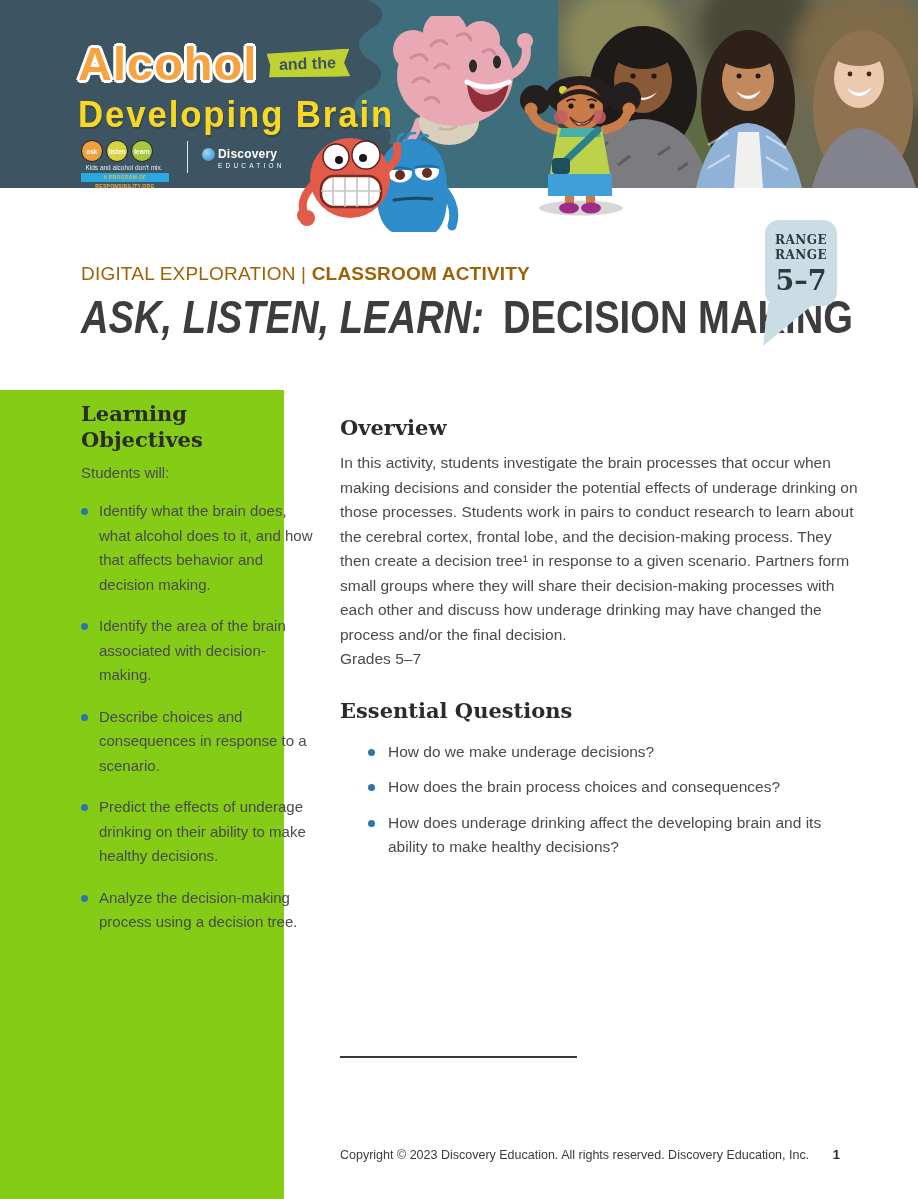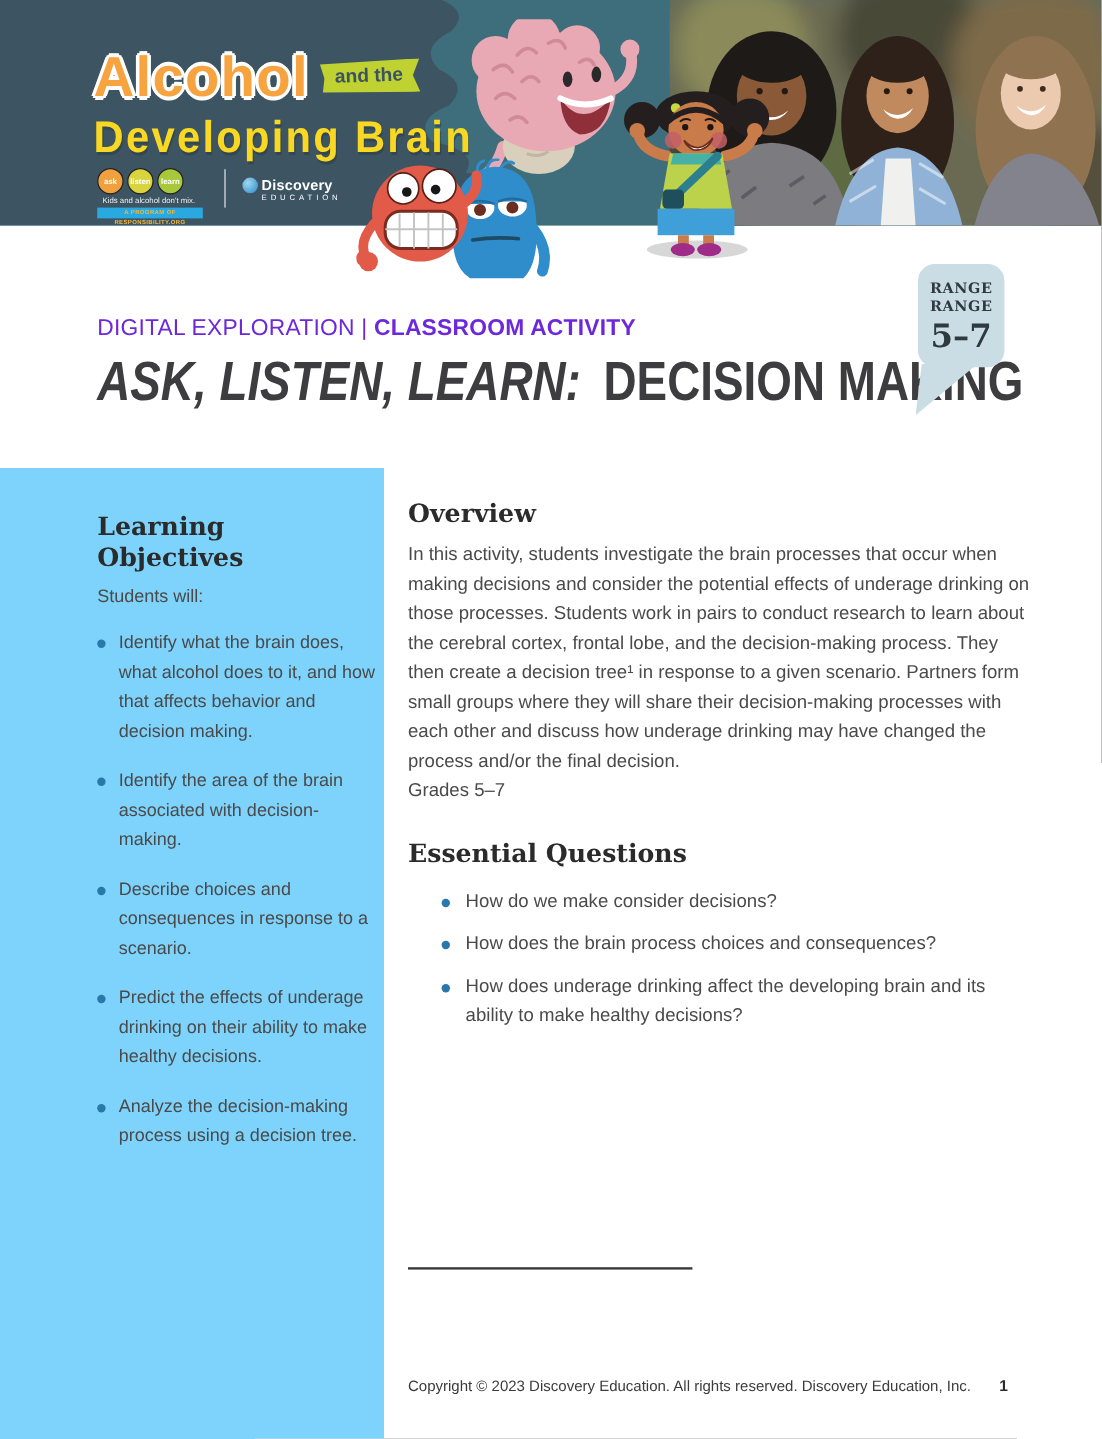--- a/index.html
+++ b/index.html
@@ -66,33 +66,33 @@
     font-family:"DejaVu Serif", serif; color:#2e3a40;
   }
   .grade-word { font-size:12px; font-weight:bold; letter-spacing:.5px; line-height:15px; }
   .grade-range { font-size:27px; font-weight:bold; margin-top:2px; }
   .grade-tail {
     position:absolute; left:763px; top:303px; width:52px; height:43px;
     background:#cbdde4; clip-path:polygon(10% 0, 100% 0, 0 100%); z-index:5;
   }
 
   
-  .eyebrow { position:absolute; left:81px; top:263px; font-size:19px; color:#6d28d9; letter-spacing:.2px; }
+  .eyebrow { position:absolute; left:81px; top:263px; font-size:19px; color:#a16207; letter-spacing:.2px; }
   .eyebrow b { font-weight:bold; }
   .doc-title {
     position:absolute; left:81px; top:290px; white-space:nowrap;
     font-size:46px; font-weight:bold; color:#3d3d3f; letter-spacing:0;
     transform:scaleX(.83); transform-origin:left;
   }
   .doc-title .t-italic { font-style:italic; padding-right:10px; }
 
   
   .sidebar {
-    position:absolute; left:0; top:390px; width:320px; height:809px;
-    background:#7dd3fc; padding:36px 10px 0 81px;
+    position:absolute; left:0; top:390px; width:284px; height:809px;
+    background:#84cc16; padding:11px 10px 0 81px;
   }
   h2.slab {
     font-family:"DejaVu Serif", serif; font-weight:bold; font-size:21px;
     color:#2b2b2b; line-height:26px; margin:0 0 11px 0;
   }
   .sidebar-intro { font-size:15px; color:#4a4a4a; }
   .obj-list { list-style:none; margin-top:18px; }
   .obj-list li { display:flex; gap:11px; margin-bottom:17px; font-size:15px; line-height:24.5px; color:#4a4a4a; width:232px; }
   .dot { flex:0 0 auto; width:7px; height:7px; border-radius:50%; background:#2a77aa; margin-top:9px; }
 
@@ -319,21 +319,21 @@
     <h2 class="slab first">Overview</h2>
     <p>In this activity, students investigate the brain processes that occur when making decisions and consider the potential effects of underage drinking on those processes. Students work in pairs to conduct research to learn about the cerebral cortex, frontal lobe, and the decision-making process. They then create a decision tree¹ in response to a given scenario. Partners form small groups where they will share their decision-making processes with each other and discuss how underage drinking may have changed the process and/or the final decision.</p>
 
     <p>Grades 5–7</p>
 
 
     <h2 class="slab">Essential Questions</h2>
     <ul class="q-list">
       <li>
           <span class="dot"></span>
-          <span>How do we make consider decisions?</span>
+          <span>How do we make underage decisions?</span>
         </li>
       <li>
           <span class="dot"></span>
           <span>How does the brain process choices and consequences?</span>
         </li>
       <li>
           <span class="dot"></span>
           <span>How does underage drinking affect the developing brain and its ability to make healthy decisions?</span>
         </li>
     </ul>

